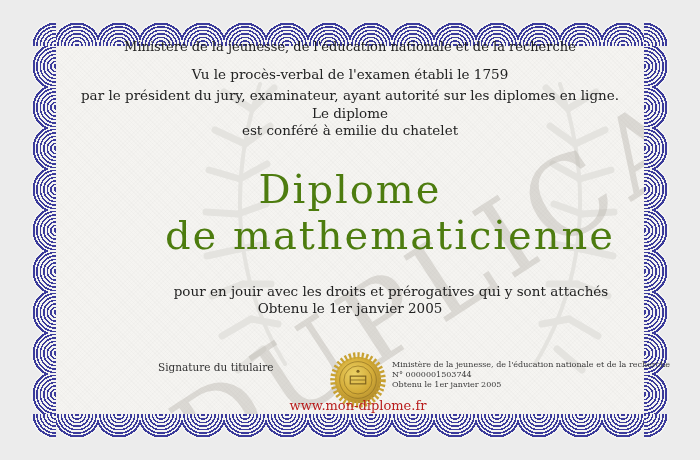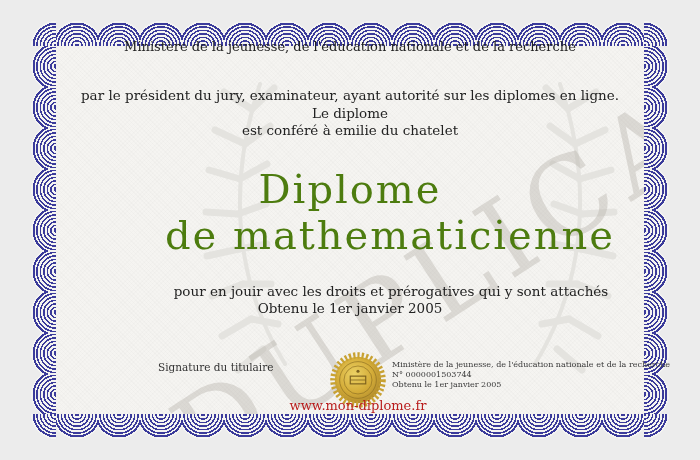--- a/index.html
+++ b/index.html
@@ -124,20 +124,21 @@
   <div class="bstrip b-top"></div>
   <div class="bstrip b-bottom"></div>
   <div class="bstrip b-left"></div>
   <div class="bstrip b-right"></div>
   <div class="bstrip b-tl"></div>
   <div class="bstrip b-tr"></div>
   <div class="bstrip b-bl"></div>
   <div class="bstrip b-br"></div>
 
   <div class="t small-goth" style="top:39px;">Ministère de la jeunesse, de l'éducation nationale et de la recherche</div>
+  <div class="t mid-goth" style="top:66px;">Vu le procès-verbal de l'examen établi le 1759</div>
   <div class="t mid-goth" style="top:87px;">par le président du jury, examinateur, ayant autorité sur les diplomes en ligne.</div>
   <div class="t mid-goth" style="top:122px;">est conféré à emilie du chatelet</div>
   <div class="t mid-goth" style="top:105px;">Le diplome</div>
 
   <div class="t title" style="top:166px;">Diplome</div>
   <div class="t title" style="top:212px;padding-left:40px;">de mathematicienne</div>
 
   <div class="t mid-goth" style="top:283px;padding-left:41px;">pour en jouir avec les droits et prérogatives qui y sont attachés</div>
   <div class="t mid-goth" style="top:300px;">Obtenu le 1er janvier 2005</div>
 

